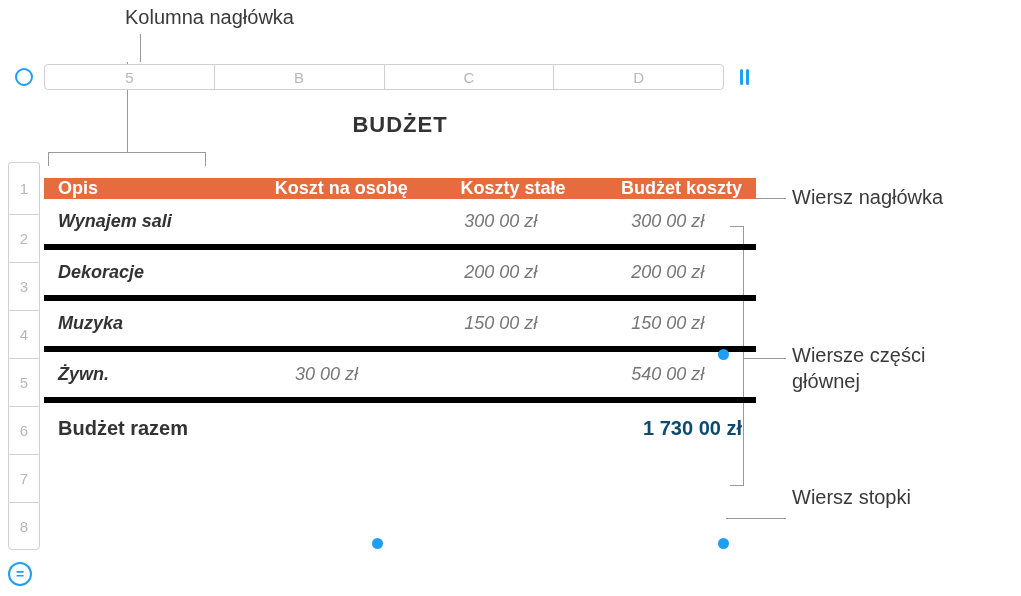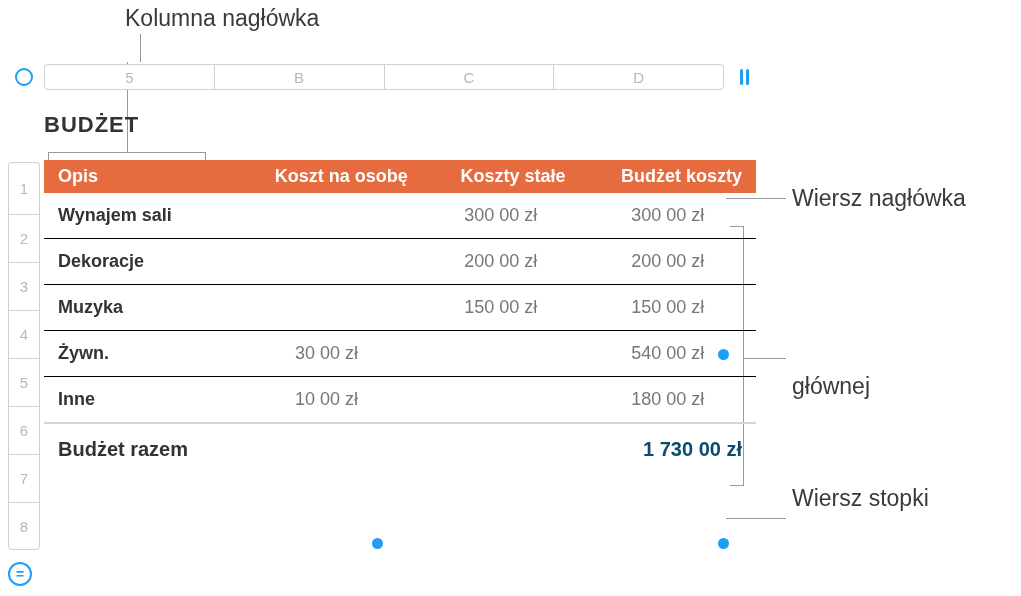--- a/index.html
+++ b/index.html
@@ -9,21 +9,21 @@
     width: 1021px;
     height: 596px;
     font-family: -apple-system, "Helvetica Neue", Arial, sans-serif;
     background: #fff;
     color: #1c1c1c;
     position: relative;
   }
 
   .callout {
     position: absolute;
-    font-size: 23px;
+    font-size: 20px;
     color: #3a3a3a;
     white-space: nowrap;
     line-height: 1.3;
   }
   .callout-line { position: absolute; background: #999; }
   .callout-line.h { height: 1px; }
   .callout-line.v { width: 1px; }
 
   #sheet-area {
     position: absolute;
@@ -83,42 +83,43 @@
     border-bottom: none;
     display:flex; align-items:center; justify-content:center;
     color:#b8b8b8; font-size:15px; background:#fff;
   }
   .row-seg:first-child { border-radius: 4px 4px 0 0; }
   .row-seg:last-child { border-bottom:1px solid #d0d0d0; border-radius: 0 0 4px 4px; }
   .row-seg.hdr { height: 52px; }
 
   #table-zone { flex:1; padding: 0 4px; }
   #table-title {
-    text-align:left; font-weight:700; letter-spacing:1px; font-size:22px;
-    color:#333; padding: 20px 0 22px;
+    text-align:center; font-weight:700; letter-spacing:1px; font-size:22px;
+    color:#333; padding: 20px 0 40px;
   }
 
   .tbl { width: 100%; border-collapse: collapse; }
   .tbl thead th {
     background: #e66b3e;
     color: #fff;
     font-weight: 700;
     font-size: 18px;
-    padding: 6px 14px;
+    padding: 0 14px;
     text-align: left;
   }
   .tbl thead th:nth-child(2),
   .tbl thead th:nth-child(3),
   .tbl thead th:nth-child(4) { text-align: right; }
 
   .tbl tbody td {
     padding: 12px 14px;
     font-size: 18px;
     color: #555;
-    border-bottom: 1px solid #000000;
+    border-bottom: 6px solid #000000;
+    font-style: italic;
   }
   .tbl tbody td:first-child { color:#333; font-weight:600; }
   .tbl tbody td.num { text-align: center; color:#777; }
 
   .tbl tfoot td {
     padding: 14px 14px;
     font-size: 20px;
     color:#333; font-weight:600;
     border-top: 2px solid #d4d4d4;
   }
@@ -150,21 +151,21 @@
 <div class="callout" style="top:4px; left:125px;">Kolumna nagłówka</div>
 <div class="callout-line v" style="top:34px; left:140px; height:28px;"></div>
 
 <div style="position:absolute; top:152px; left:48px; width:158px; height:14px; border:1px solid #999; border-bottom:none;"></div>
 <div class="callout-line v" style="top:62px; left:127px; height:90px;"></div>
 
 <div class="callout" style="top:184px; left:792px;text-align:center;">Wiersz nagłówka</div>
 <div class="callout-line h" style="top:198px; left:726px; width:60px;"></div>
 
 <div class="callout" style="top:342px; left:792px;">
-  <br>
+  <span>Wiersze części</span><br>
   <span>głównej</span>
 </div>
 <div class="bracket" style="top:226px; left:730px; height:260px;"></div>
 <div class="callout-line h" style="top:358px; left:744px; width:42px;"></div>
 
 <div class="callout" style="top:484px; left:792px;">Wiersz stopki</div>
 <div class="callout-line h" style="top:518px; left:726px; width:60px;"></div>
 
 <div id="sheet-area">
   <div id="col-header">
@@ -226,26 +227,20 @@
               <td class="num"></td>
               <td class="num">150 00 zł</td>
               <td class="num">150 00 zł</td>
             </tr>
             <tr>
               <td>Żywn.</td>
               <td class="num">30 00 zł</td>
               <td class="num"></td>
               <td class="num">540 00 zł</td>
             </tr>
-            <tr>
-              <td>Inne</td>
-              <td class="num">10 00 zł</td>
-              <td class="num"></td>
-              <td class="num">180 00 zł</td>
-            </tr>
           </tbody>
         <tfoot>
           <tr>
             <td>Budżet razem</td>
             <td class="num"></td>
             <td class="num"></td>
             <td class="num">1 730 00 zł</td>
           </tr>
         </tfoot>
       </table>

